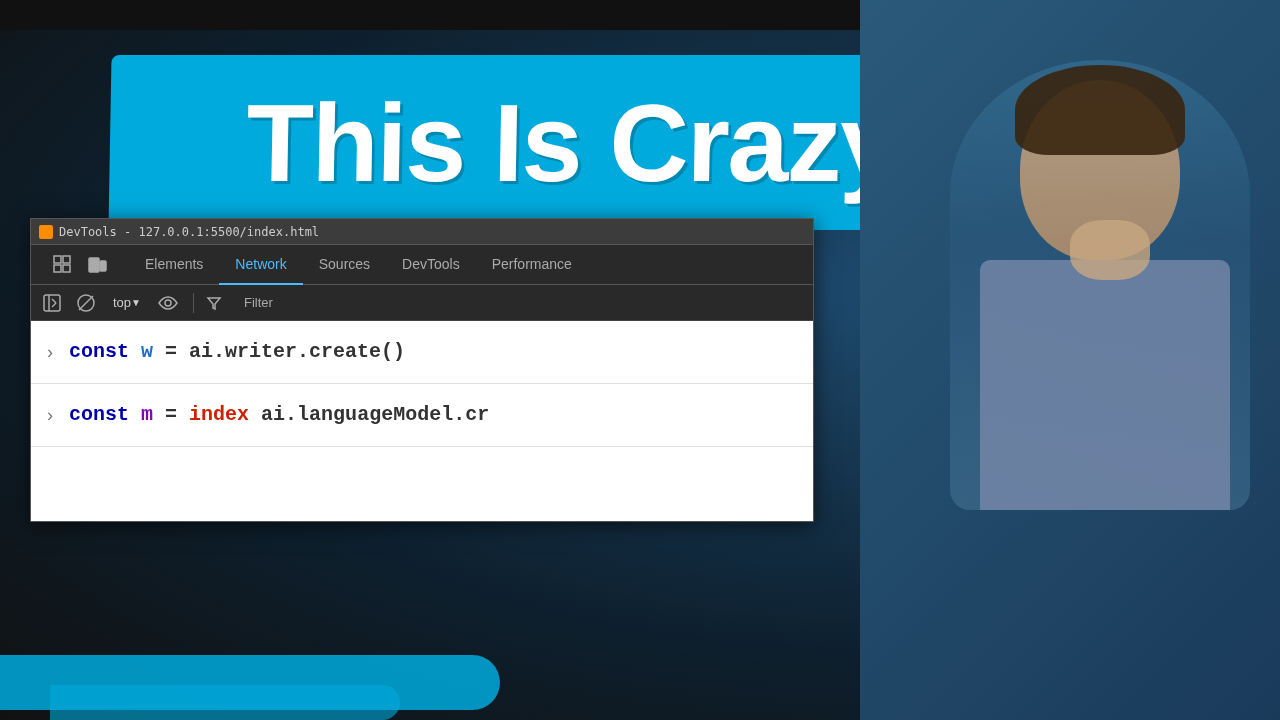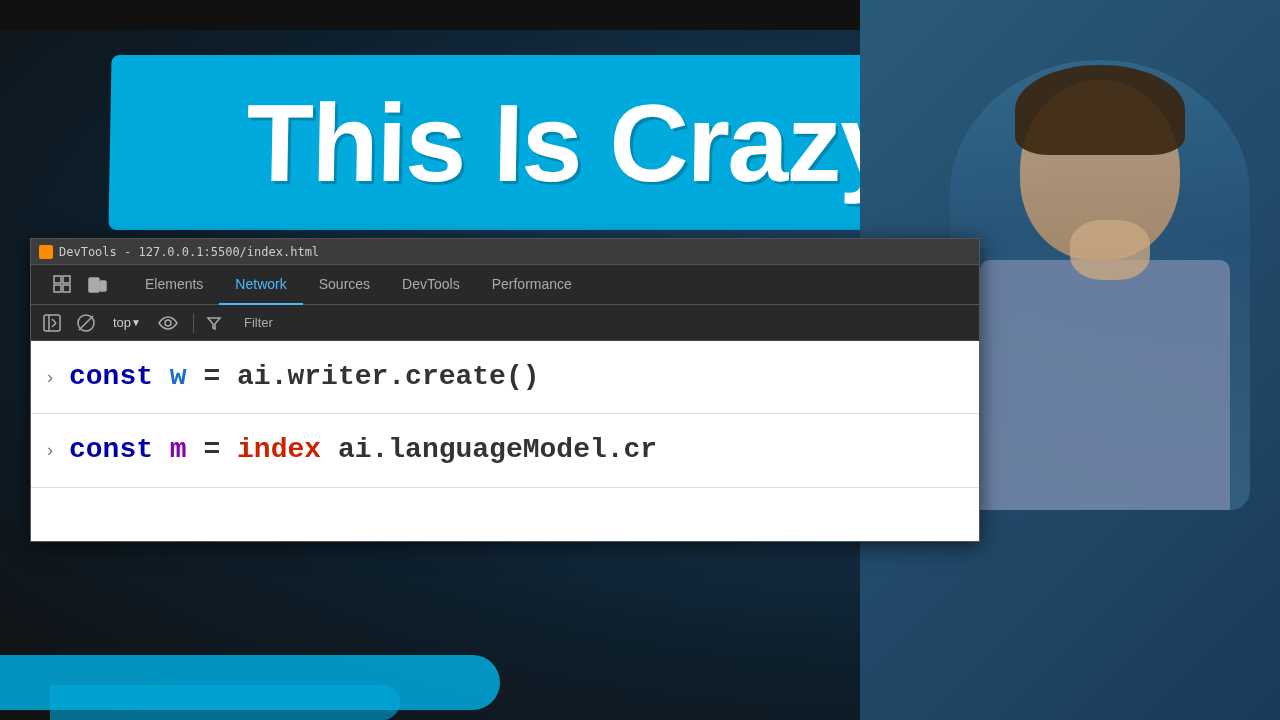--- a/index.html
+++ b/index.html
@@ -93,23 +93,23 @@
       width: 350px;
       height: 35px;
       background: #00aadd;
       border-radius: 0 20px 20px 0;
       opacity: 0.6;
     }
 
     
     .devtools {
       position: absolute;
-      top: 238px;
+      top: 218px;
       left: 30px;
-      width: 950px;
+      width: 784px;
       background: #7dd3fc;
       border: 1px solid #555;
       box-shadow: 0 4px 20px rgba(0,0,0,0.6);
     }
 
     .devtools-titlebar {
       display: flex;
       align-items: center;
       background: #3c3c3c;
       padding: 4px 8px;
@@ -246,21 +246,21 @@
 
     .console-arrow {
       color: #777;
       font-size: 18px;
       margin-right: 16px;
       flex-shrink: 0;
     }
 
     .console-code {
       font-family: 'Courier New', Courier, monospace;
-      font-size: 28px;
+      font-size: 20px;
       font-weight: bold;
       line-height: 1.3;
     }
 
     .kw { color: #0000aa; }
     .var-blue { color: #1a6fcc; }
     .var-purple { color: #8800aa; }
     .text-black { color: #333; }
     .await-red { color: #cc2200; }
 

